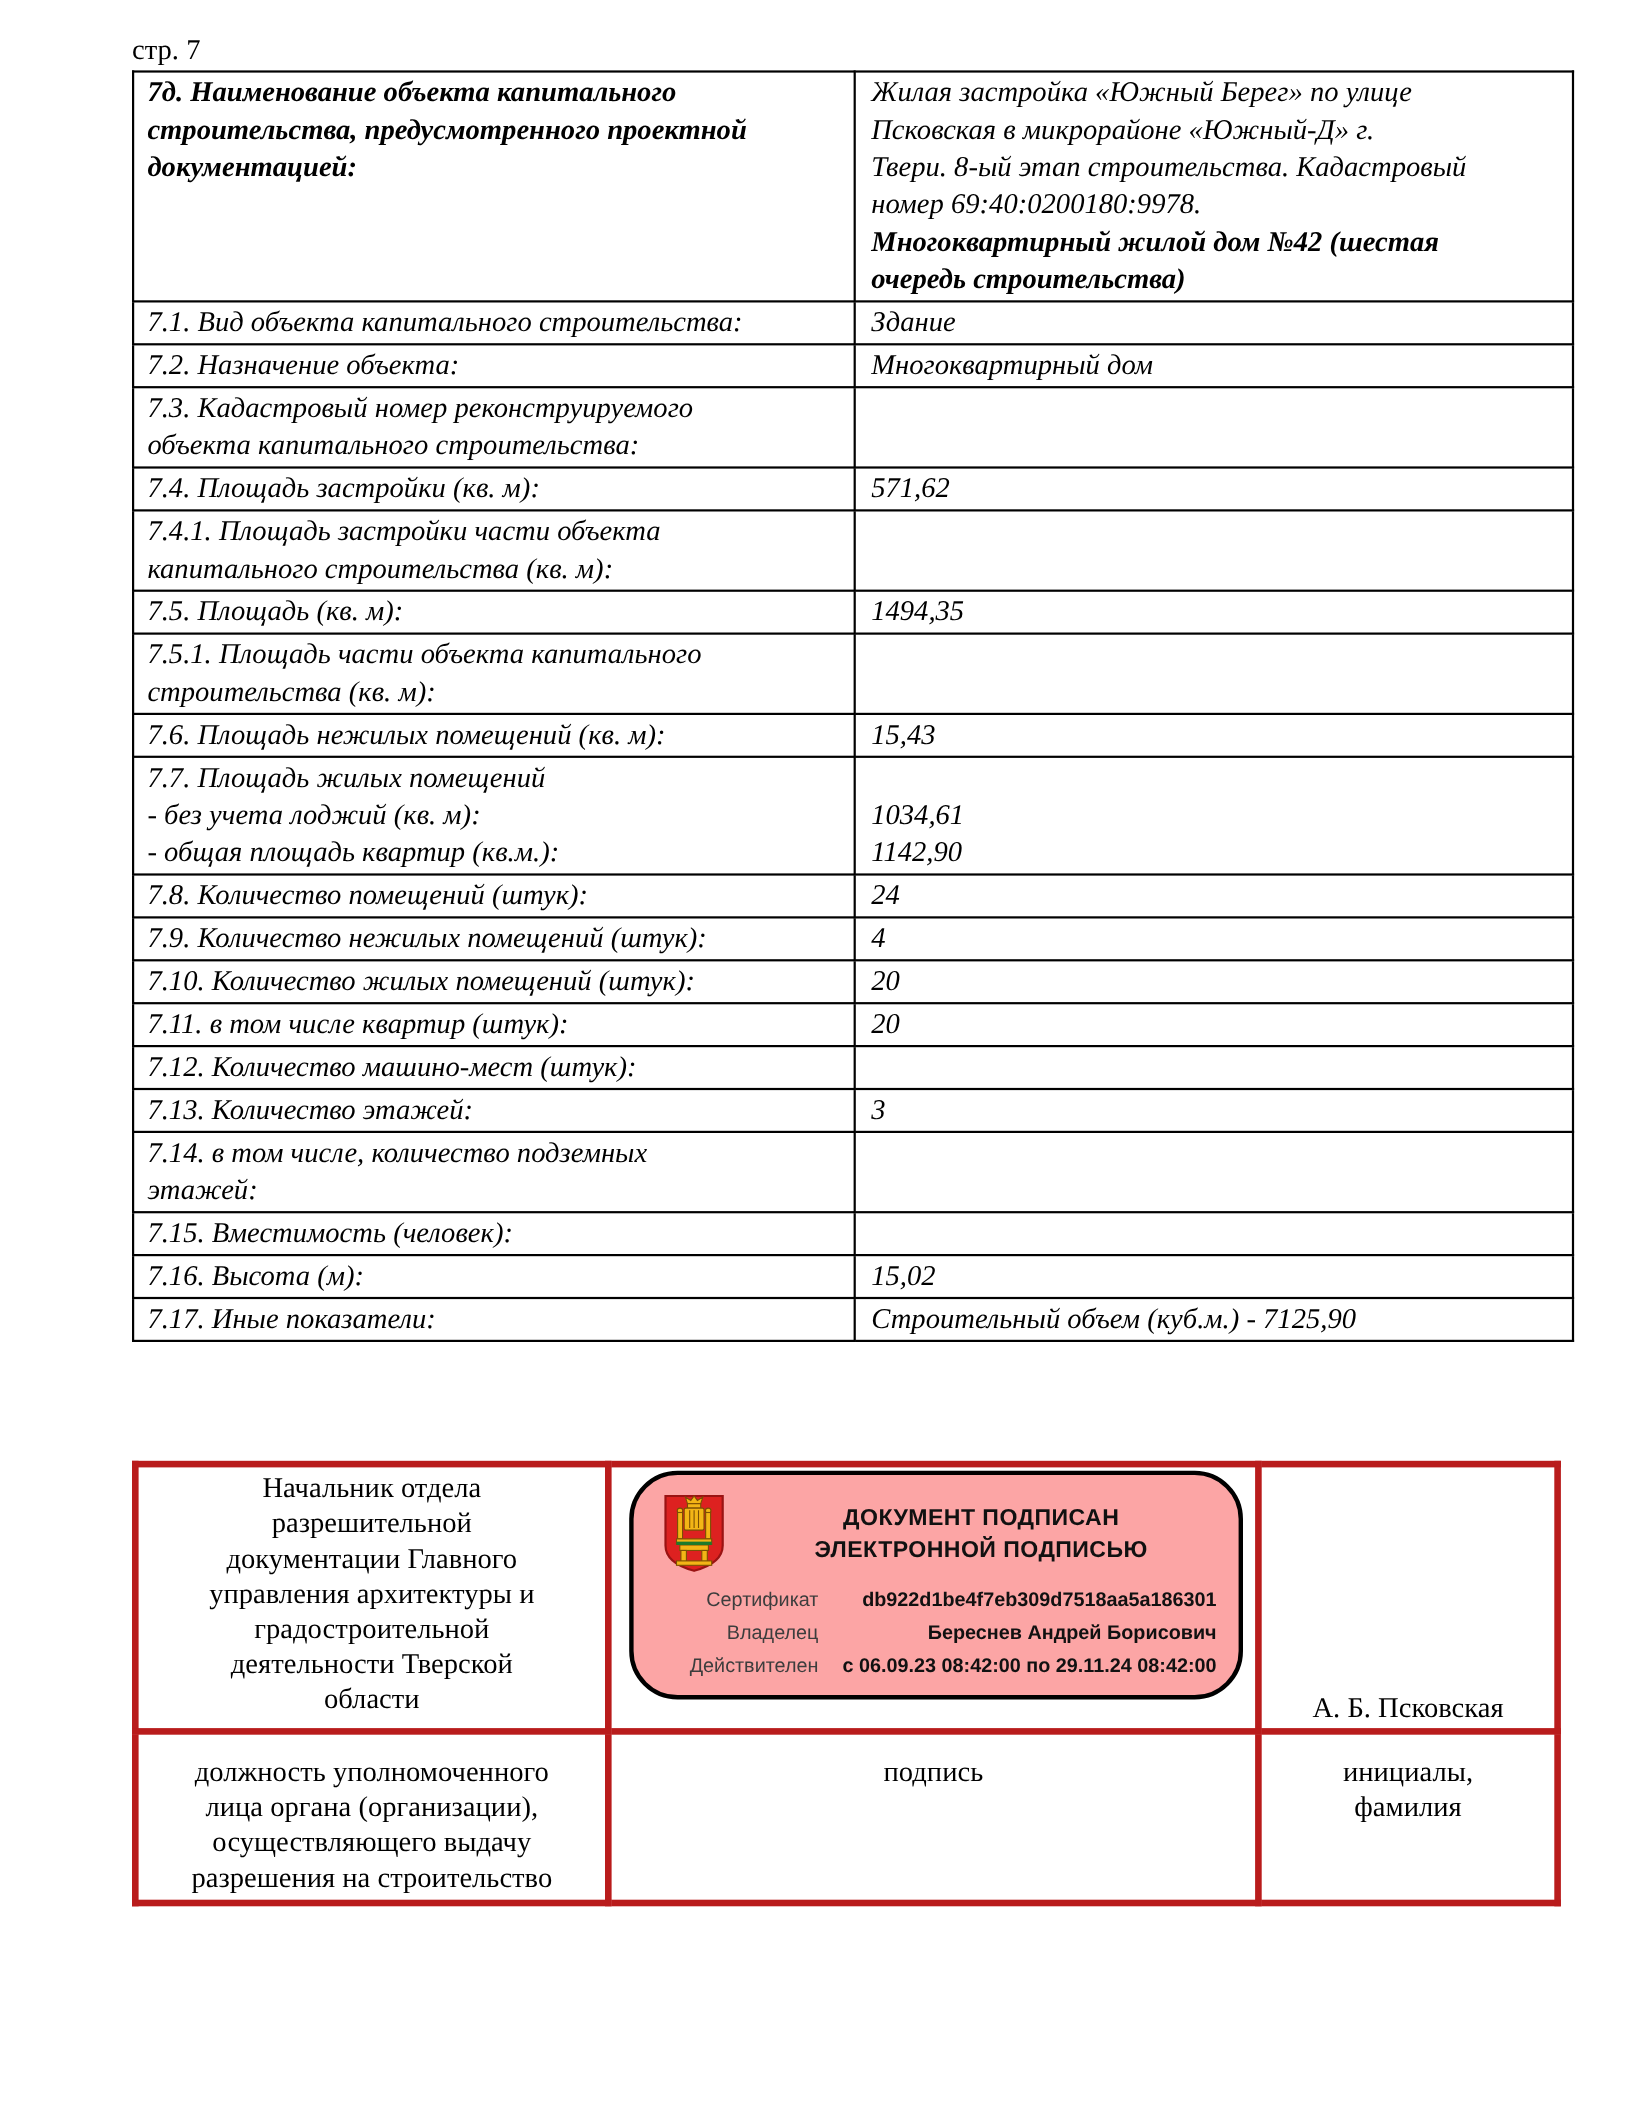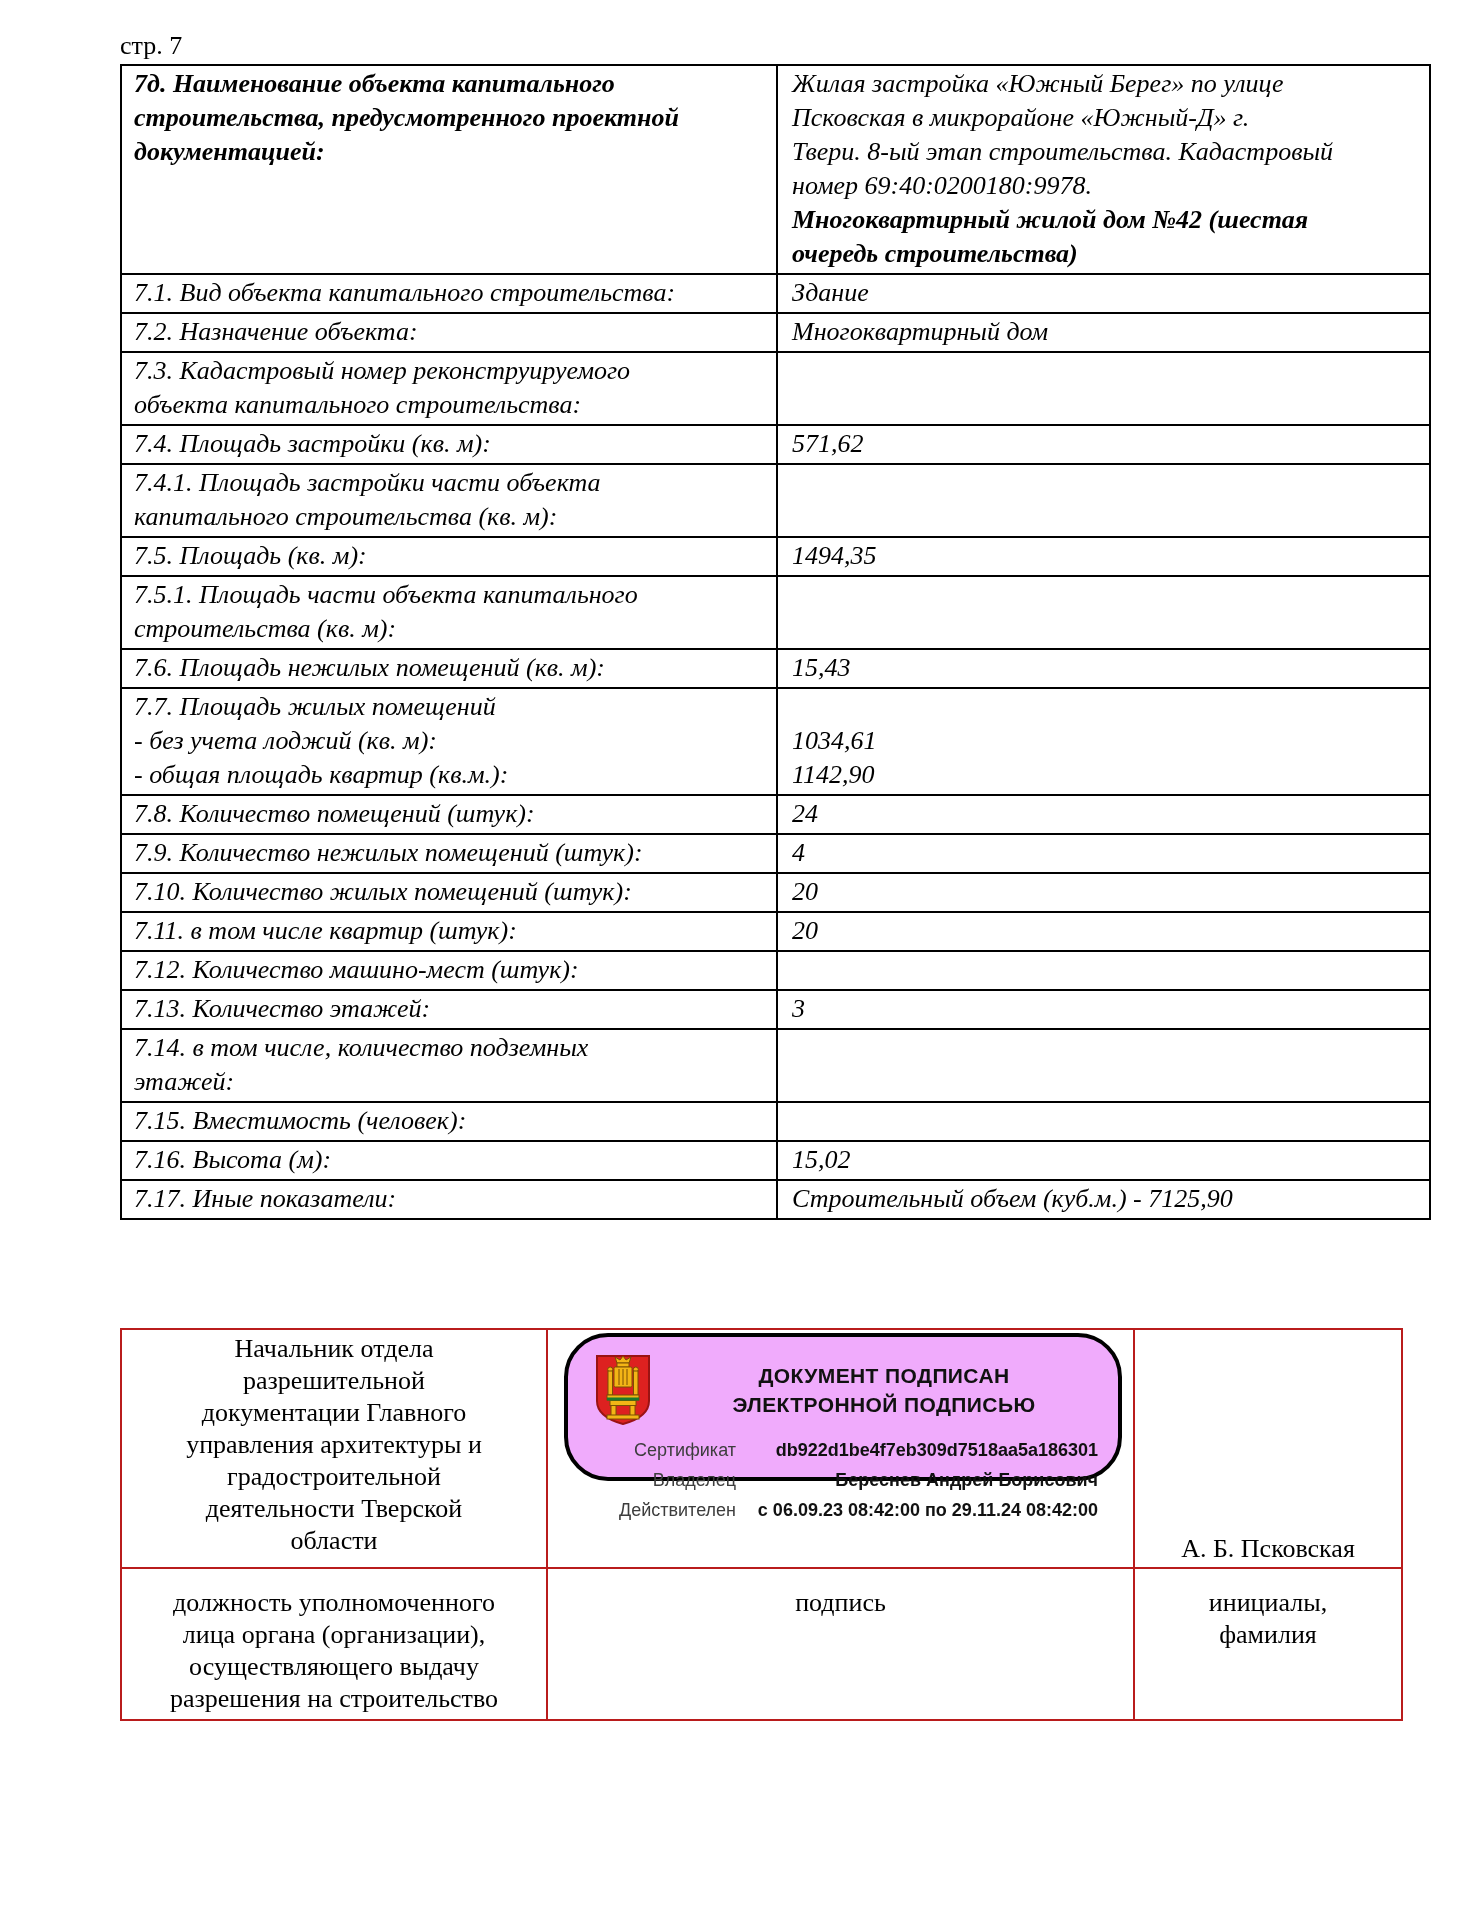--- a/index.html
+++ b/index.html
@@ -23,39 +23,39 @@
     font-style:italic;
   }
   table.mt td.label-cell{width:630px;}
   table.mt td.value-cell{width:625px;padding-left:14px;}
   .line{white-space:nowrap;}
   .line.bold{font-weight:700;}
   
   table.sig{
     border-collapse:collapse;table-layout:fixed;width:1255px;margin-top:108px;
   }
-  table.sig td{border:2px solid #b91c1c;font-size:26px;}
+  table.sig td{border:6px solid #b91c1c;font-size:26px;}
   td.sig-pos{
     width:412px;vertical-align:top;text-align:center;
     line-height:32px;padding:3px 6px;height:231px;
   }
   td.stamp-cell{width:585px;vertical-align:top;padding:0;}
   td.name-cell{
     width:258px;vertical-align:bottom;text-align:center;
     line-height:30px;padding:0 4px 3px 4px;
   }
   td.cap{vertical-align:top;text-align:center;line-height:32px;padding-top:18px;height:131px;}
   
   .stamp{
-    box-sizing:border-box;width:558px;height:148px;
+    box-sizing:border-box;width:558px;height:208px;
     margin:3px 0 0 16px;
     border:4px solid var(--border,#000);border-radius:44px;
     padding:15px 20px 10px 26px;
     font-family:"Liberation Sans", sans-serif;
-    background:#f0abfc;
+    background:#fca5a5;
   }
   .stamp-head{display:flex;align-items:center;gap:18px;height:76px;}
   .emblem{flex:0 0 58px;}
   .stamp-title{
     flex:1;text-align:center;font-size:21px;line-height:29px;
     font-weight:600;letter-spacing:0.4px;color:#111;
   }
   .stamp-rows{margin-top:12px;text-align:right;}
   .stamp-row{display:flex;margin-bottom:9px;}
   .stamp-label{flex:0 0 142px;font-size:18px;line-height:21px;color:#3d3d3d;}

